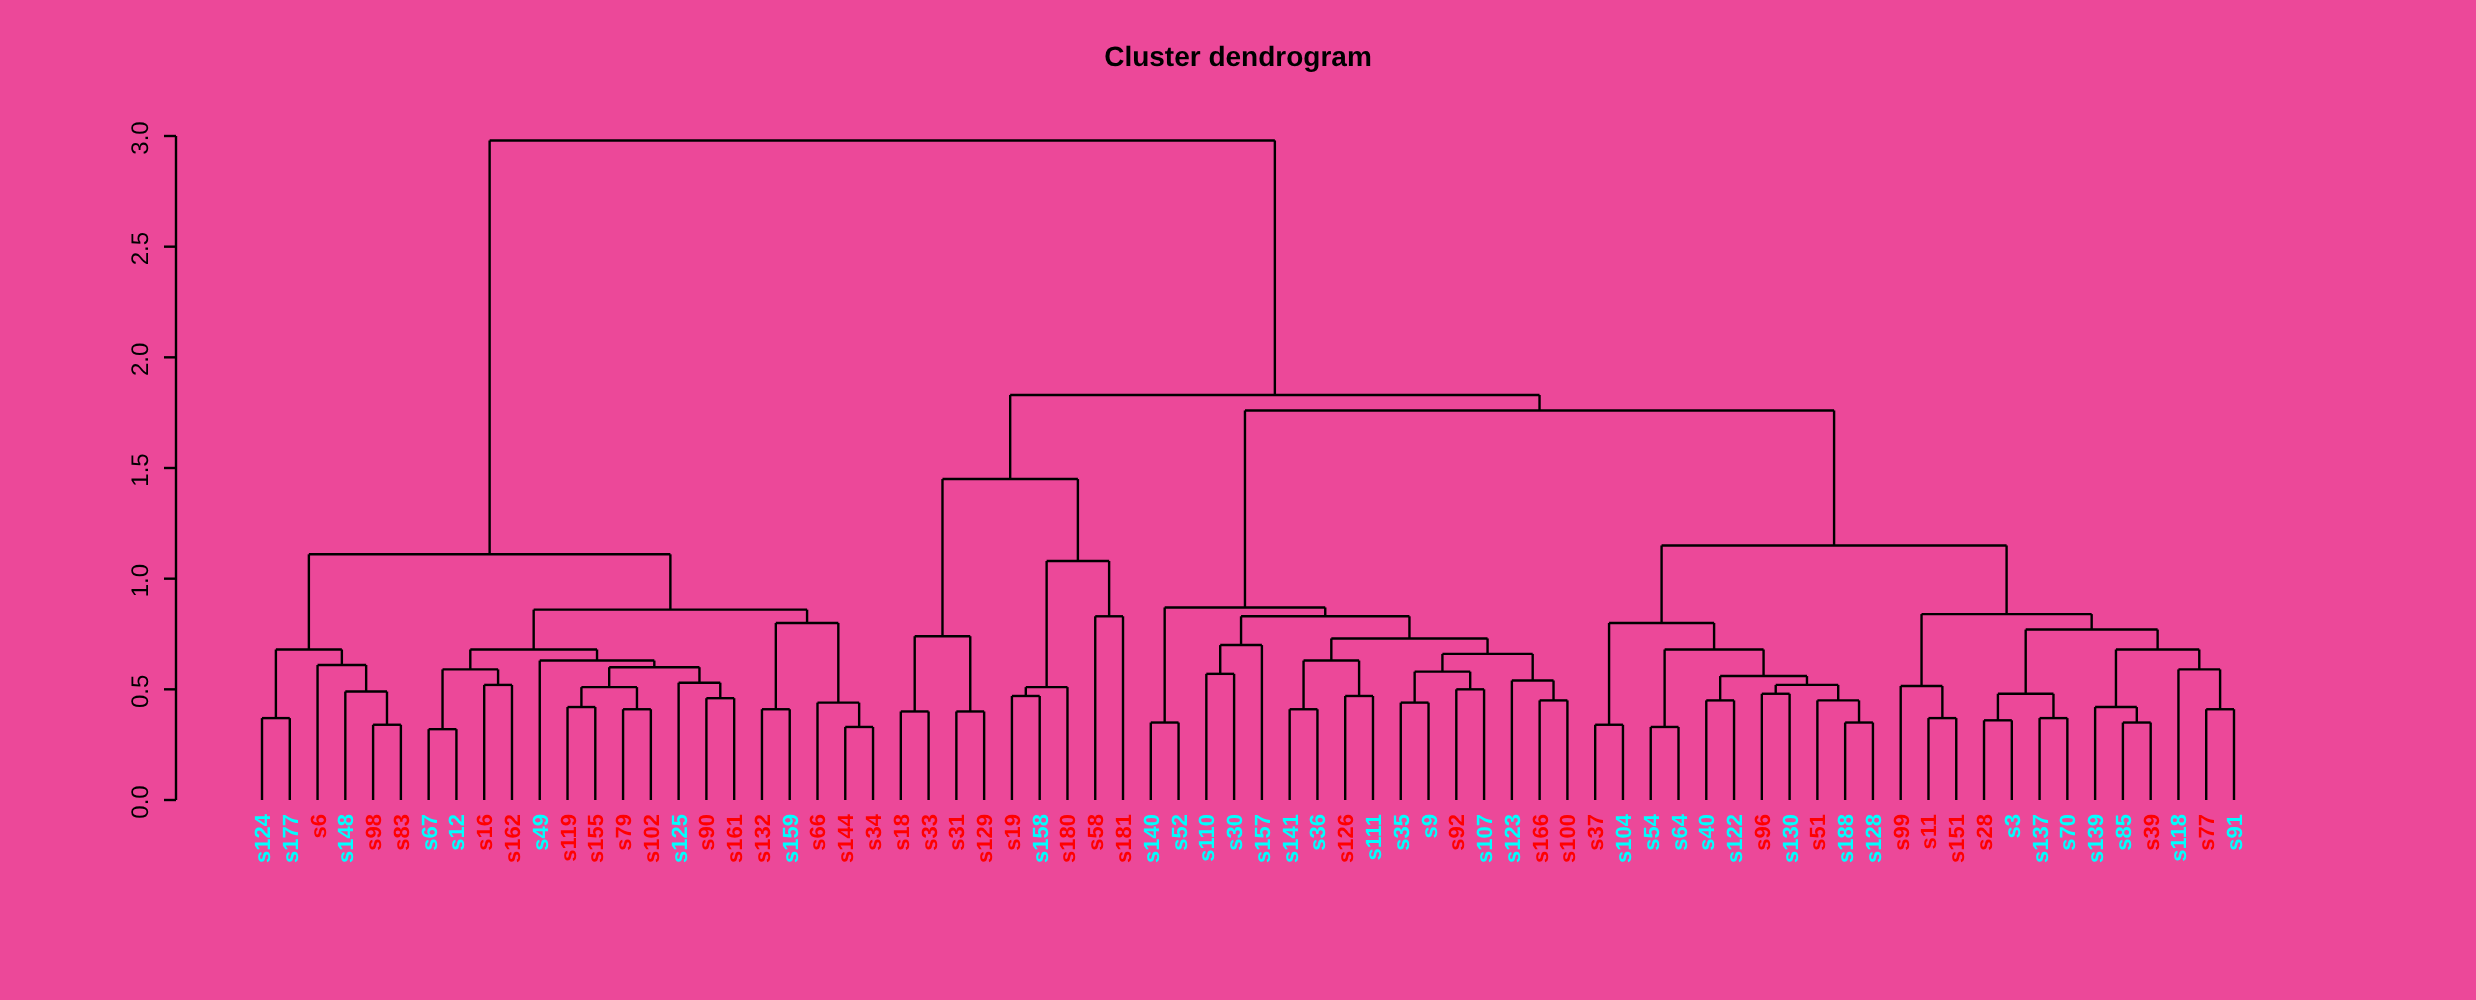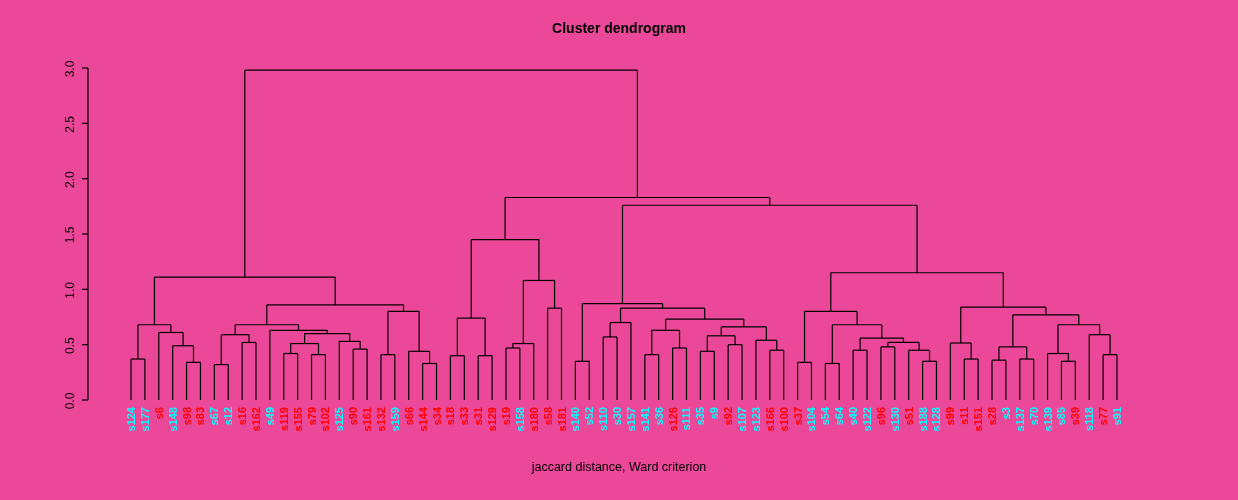--- a/index.html
+++ b/index.html
@@ -332,14 +332,13 @@
       <text transform="translate(1009.9014084507043,407) rotate(-90)" text-anchor="end" font-size="11" font-weight="bold" font-family="Liberation Sans, sans-serif" fill="#00ffff">s3</text>
       <text transform="translate(1023.7887323943662,407) rotate(-90)" text-anchor="end" font-size="11" font-weight="bold" font-family="Liberation Sans, sans-serif" fill="#00ffff">s137</text>
       <text transform="translate(1037.676056338028,407) rotate(-90)" text-anchor="end" font-size="11" font-weight="bold" font-family="Liberation Sans, sans-serif" fill="#00ffff">s70</text>
       <text transform="translate(1051.5633802816901,407) rotate(-90)" text-anchor="end" font-size="11" font-weight="bold" font-family="Liberation Sans, sans-serif" fill="#00ffff">s139</text>
       <text transform="translate(1065.4507042253522,407) rotate(-90)" text-anchor="end" font-size="11" font-weight="bold" font-family="Liberation Sans, sans-serif" fill="#00ffff">s85</text>
       <text transform="translate(1079.3380281690143,407) rotate(-90)" text-anchor="end" font-size="11" font-weight="bold" font-family="Liberation Sans, sans-serif" fill="#ff0000">s39</text>
       <text transform="translate(1093.225352112676,407) rotate(-90)" text-anchor="end" font-size="11" font-weight="bold" font-family="Liberation Sans, sans-serif" fill="#00ffff">s118</text>
       <text transform="translate(1107.112676056338,407) rotate(-90)" text-anchor="end" font-size="11" font-weight="bold" font-family="Liberation Sans, sans-serif" fill="#ff0000">s77</text>
       <text transform="translate(1121,407) rotate(-90)" text-anchor="end" font-size="11" font-weight="bold" font-family="Liberation Sans, sans-serif" fill="#00ffff">s91</text>
     </svg>
-  <div id="caption">jaccard distance, Ward criterion</div>
 </div>
 
 </body></html>

